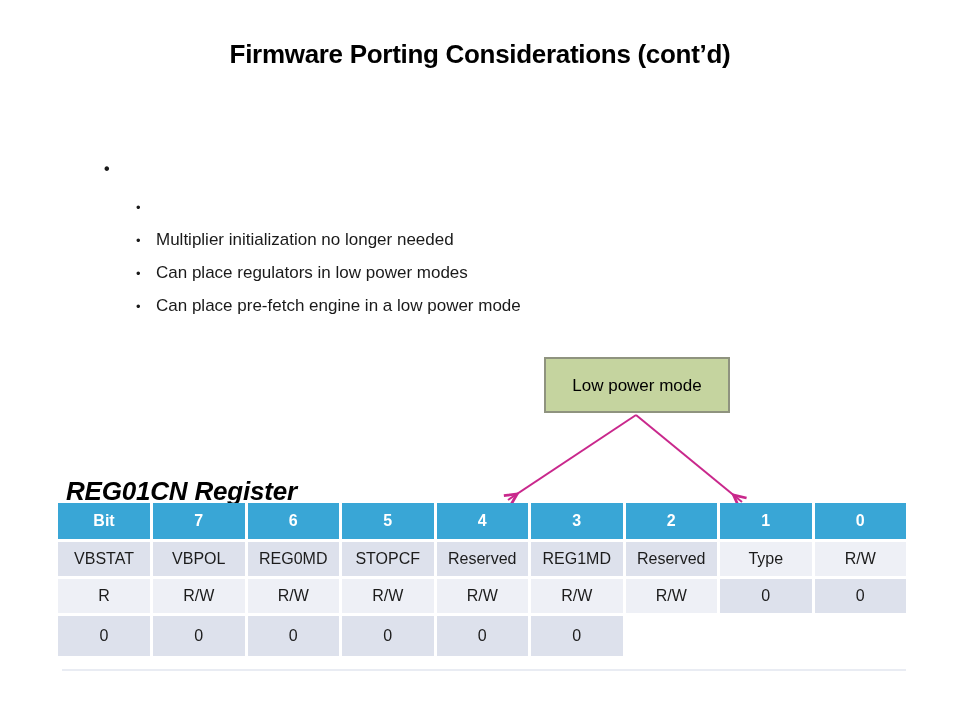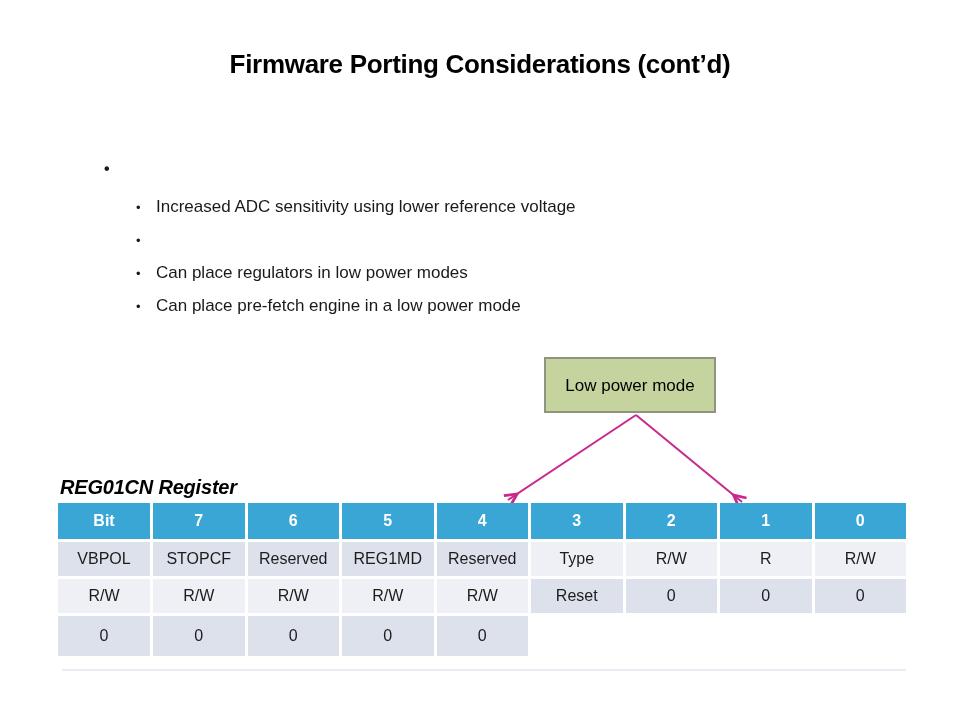--- a/index.html
+++ b/index.html
@@ -11,50 +11,50 @@
     --callout-border:#8f937f;
   }
   *{box-sizing:border-box;}
   html,body{margin:0;padding:0;}
   body{
     width:960px;height:720px;position:relative;overflow:hidden;
     background:#ffffff;color:#111111;
     font-family:"Liberation Sans", sans-serif;
   }
   .title{
-    position:absolute;top:49px;left:0;width:960px;
+    position:absolute;top:39px;left:0;width:960px;
     text-align:center;font-size:26px;font-weight:bold;letter-spacing:-0.3px;
     color:#000;
   }
   .bullet-l1{
     position:absolute;left:104px;top:156px;width:720px;
     font-size:20px;font-weight:bold;line-height:24px;color:#1a1a1a;
     display:flex;
   }
   .bullet-l1 .glyph{width:24px;flex:0 0 24px;font-size:16px;padding-top:1px;}
   .bullet-l2{
     position:absolute;left:136px;top:196px;width:640px;
     list-style:none;margin:0;padding:0;
     font-size:17px;color:#1a1a1a;
   }
   .bullet-l2 li{display:flex;line-height:22px;margin-bottom:10px;}
   .bullet-l2 .glyph{width:20px;flex:0 0 20px;font-size:13px;padding-top:1px;}
   .callout{
-    position:absolute;left:544px;top:357px;width:172px;height:56px;
+    position:absolute;left:544px;top:357px;width:186px;height:56px;
     background:var(--callout-bg);
     border:2px solid var(--callout-border);
     display:flex;flex-direction:column;align-items:center;justify-content:center;
     font-size:17px;line-height:23px;color:#000;text-align:center;
   }
   .arrows{position:absolute;left:0;top:0;pointer-events:none;}
   .arrow-line{stroke:var(--arrow);stroke-width:2;fill:none;}
   .arrow-head{stroke:var(--arrow);stroke-width:1.4;fill:none;}
   .reg-label{
-    position:absolute;left:60px;top:476px;
-    font-size:20px;font-weight:bold;font-style:italic;letter-spacing:-0.2px;color:#000;
+    position:absolute;left:66px;top:476px;
+    font-size:26px;font-weight:bold;font-style:italic;letter-spacing:-0.2px;color:#000;
   }
   .reg-table{
     position:absolute;left:58px;top:503px;width:848px;
     display:grid;
     grid-template-columns:92px repeat(8,1fr);
     grid-template-rows:36px 34px 34px 40px;
     gap:3px;
   }
   .cell{
     display:flex;align-items:center;justify-content:center;
@@ -73,24 +73,24 @@
 
 <div class="title">Firmware Porting Considerations (cont’d)</div>
 
 <div class="bullet-l1">
   <span class="glyph">•</span>
 </div>
 
 <ul class="bullet-l2">
   <li>
     <span class="glyph">•</span>
-    <span>Increased ADC sensitivity using lower reference voltage</span>
   </li>
   <li>
     <span class="glyph">•</span>
+    <span>Multiplier initialization no longer needed</span>
   </li>
   <li>
     <span class="glyph">•</span>
     <span>Can place regulators in low power modes</span>
   </li>
   <li>
     <span class="glyph">•</span>
     <span>Can place pre-fetch engine in a low power mode</span>
   </li>
 </ul>
@@ -115,37 +115,38 @@
   <div class="cell th">Bit</div>
   <div class="cell th">7</div>
   <div class="cell th">6</div>
   <div class="cell th">5</div>
   <div class="cell th">4</div>
   <div class="cell th">3</div>
   <div class="cell th">2</div>
   <div class="cell th">1</div>
   <div class="cell th">0</div>
 
+  <div class="cell ra">VBSTAT</div>
   <div class="cell ra">VBPOL</div>
+  <div class="cell ra">REG0MD</div>
   <div class="cell ra">STOPCF</div>
   <div class="cell ra">Reserved</div>
   <div class="cell ra">REG1MD</div>
   <div class="cell ra">Reserved</div>
 
   <div class="cell rb">Type</div>
   <div class="cell rb">R/W</div>
   <div class="cell rb">R</div>
   <div class="cell rb">R/W</div>
   <div class="cell rb">R/W</div>
   <div class="cell rb">R/W</div>
   <div class="cell rb">R/W</div>
   <div class="cell rb">R/W</div>
   <div class="cell rb">R/W</div>
 
-  <div class="cell ra">Reset</div>
   <div class="cell ra">0</div>
   <div class="cell ra">0</div>
   <div class="cell ra">0</div>
   <div class="cell ra">0</div>
   <div class="cell ra">0</div>
   <div class="cell ra">0</div>
   <div class="cell ra">0</div>
   <div class="cell ra">0</div>
 </div>
 

